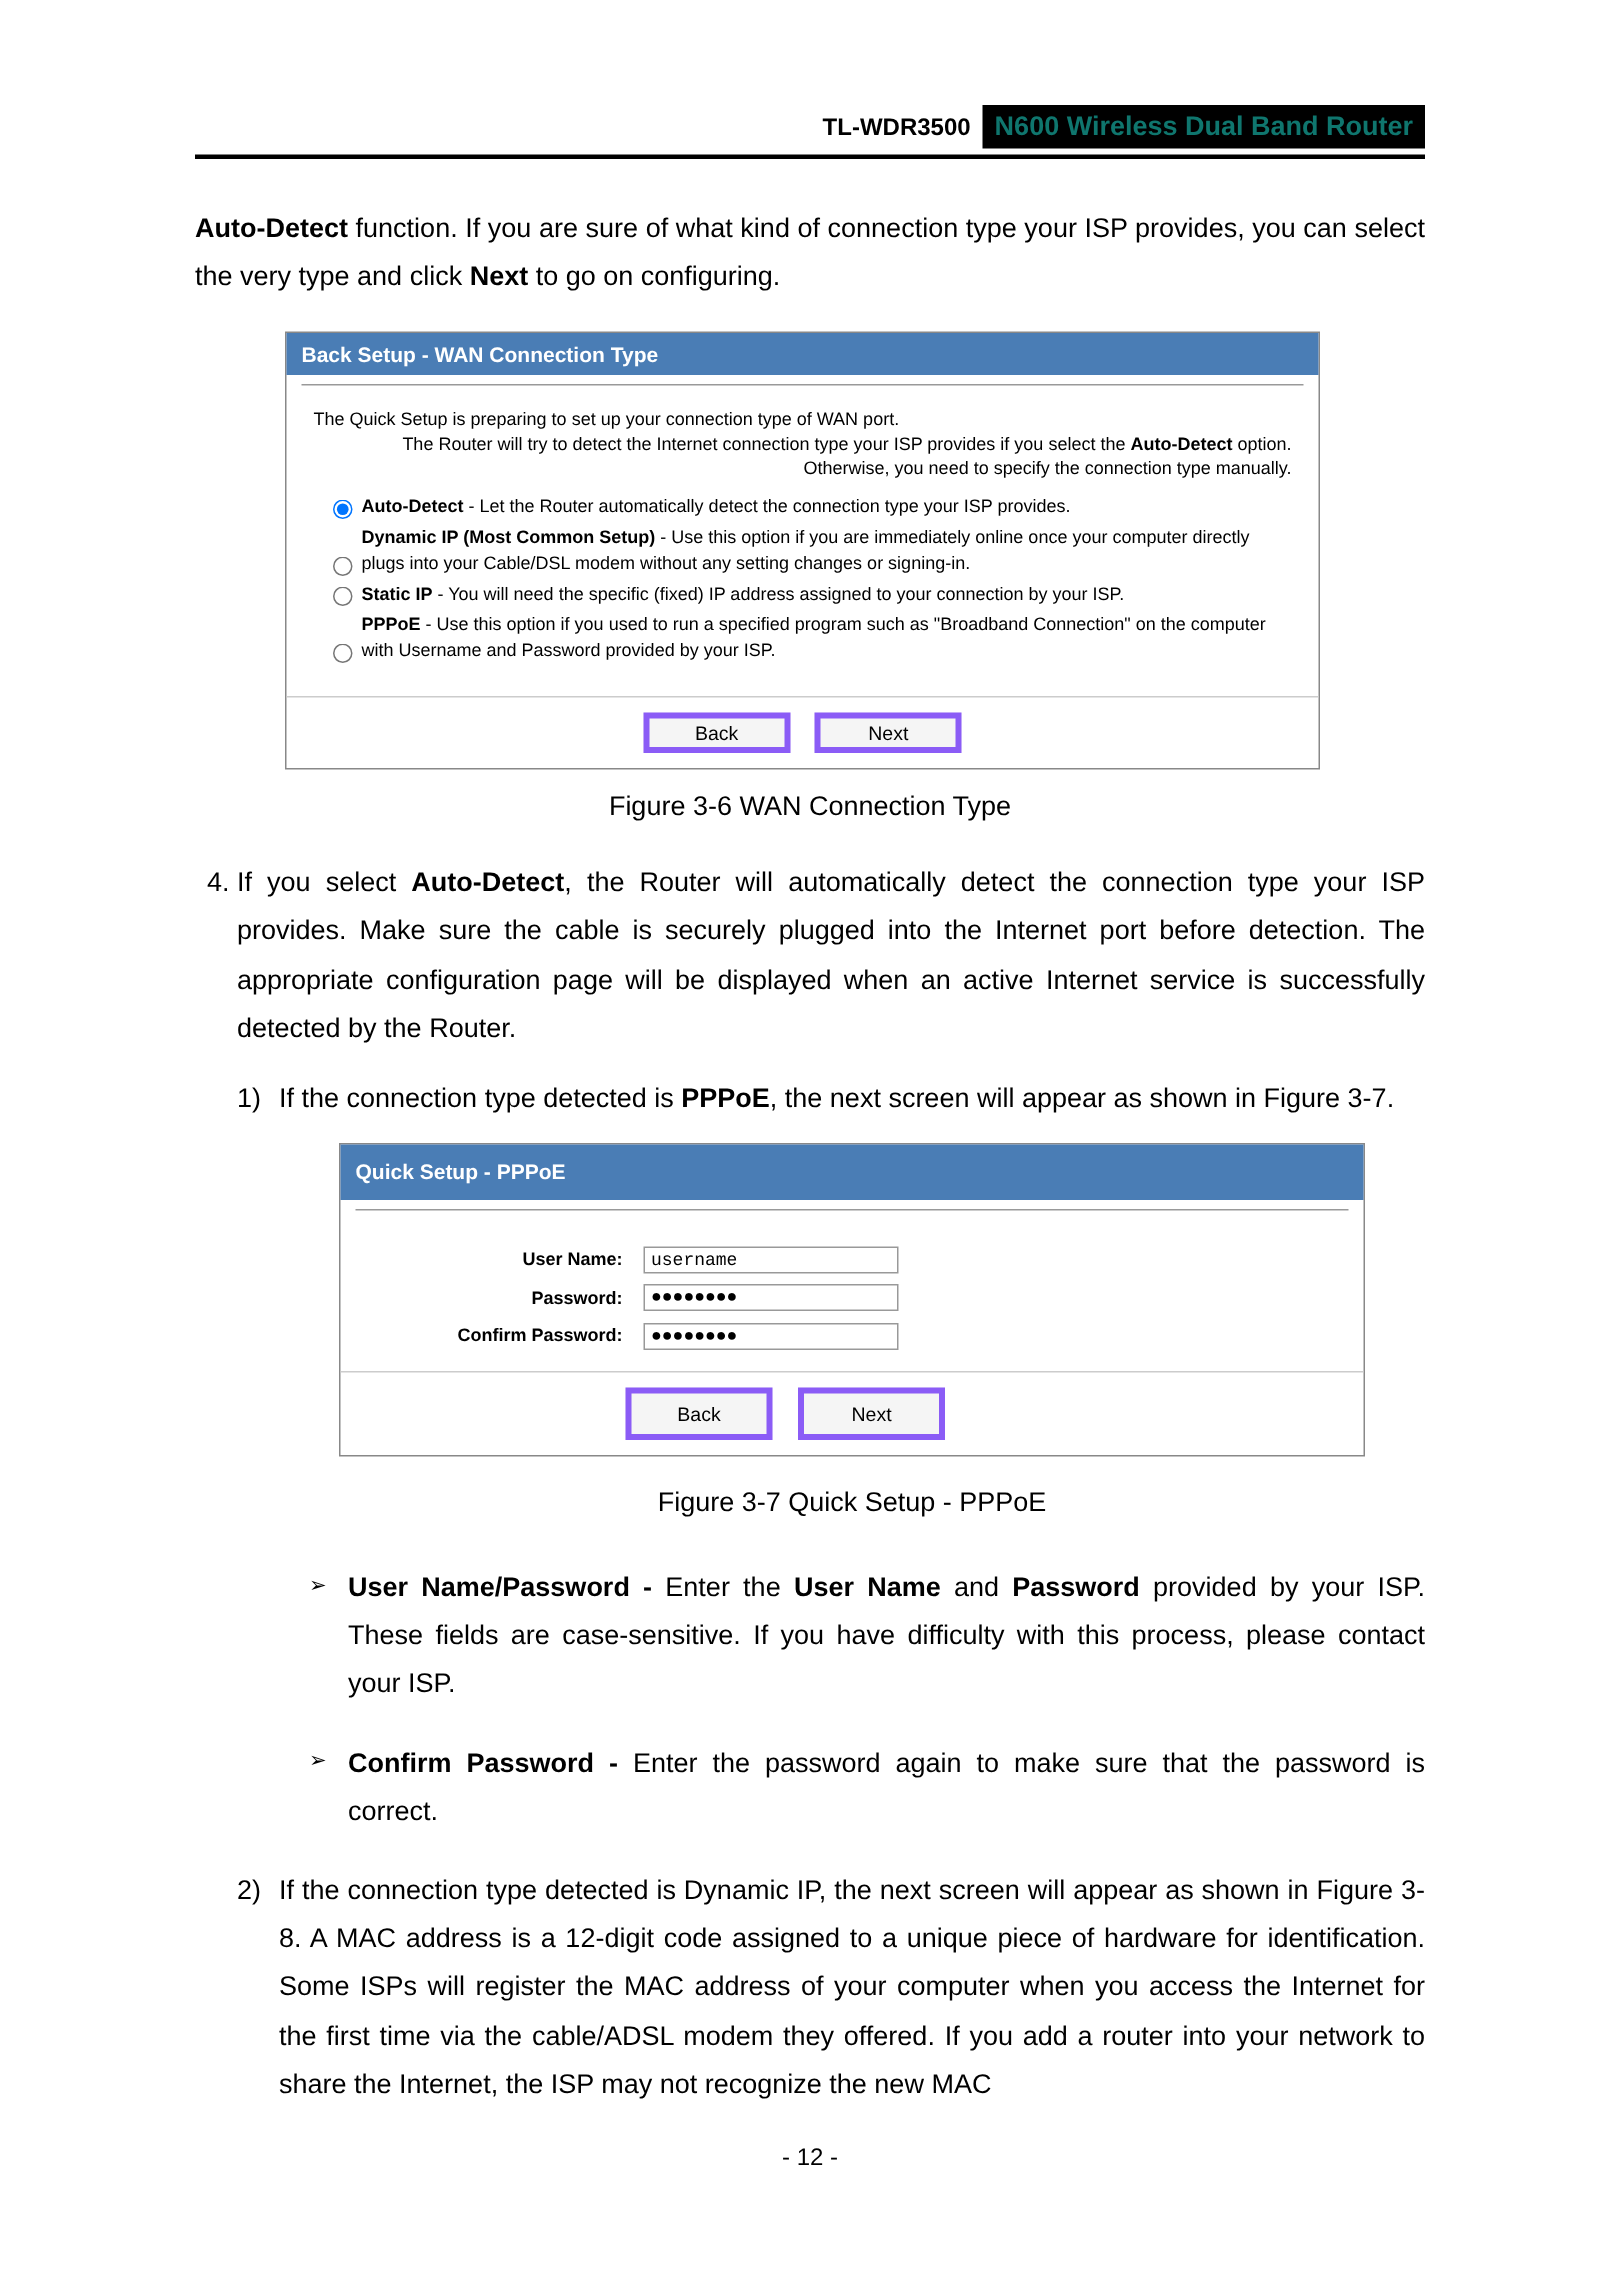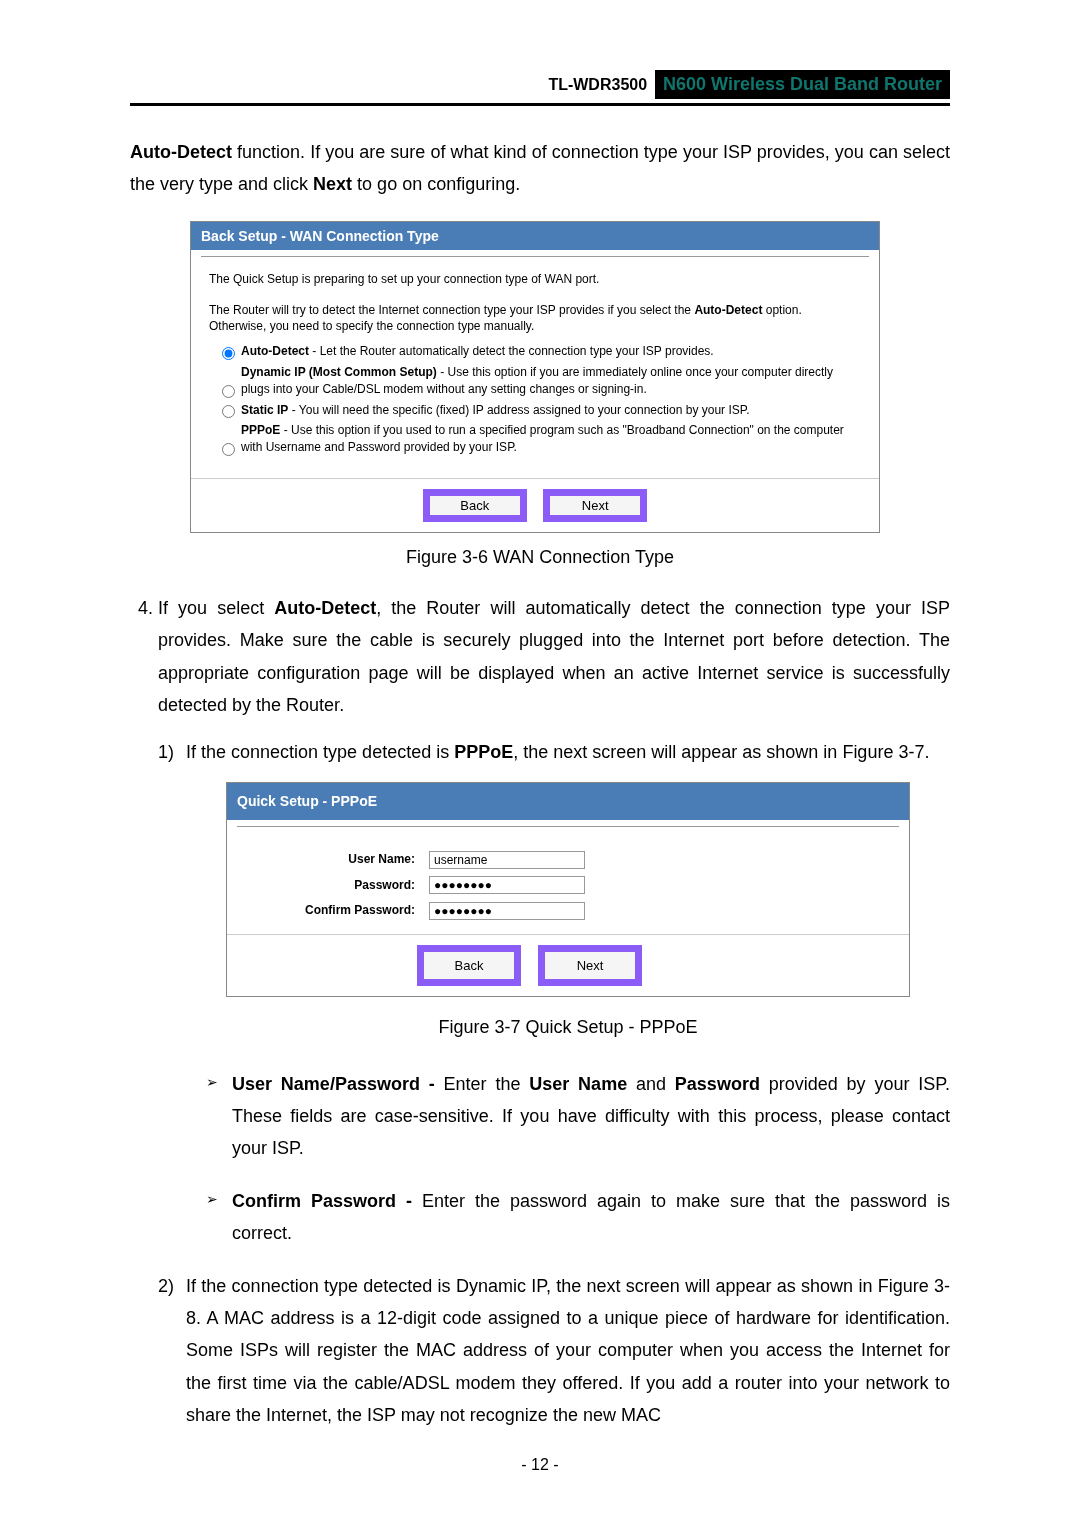--- a/index.html
+++ b/index.html
@@ -80,21 +80,21 @@
   .radio-row .opt-text {
     flex: 1 1 auto;
   }
   .ss-button-row {
     border-top: 1px solid #ccc;
     padding: 10px 0;
     text-align: center;
   }
   .ss-btn {
     display: inline-block;
-    border: 7px solid #8b5cf6;
+    border: 4px solid #8b5cf6;
     background: #f5f5f5;
     font-size: 13px;
     padding: 2px 0;
     width: 90px;
     text-align: center;
     margin: 0 6px;
   }
   .fig-caption {
     text-align: center;
     font-size: 18px;
@@ -137,25 +137,26 @@
     margin: 4px 0;
   }
   .form-row .lbl {
     width: 170px;
     text-align: right;
     font-weight: bold;
     font-size: 12px;
     padding-right: 14px;
   }
   .form-row input {
-    width: 156px;
+    width: 170px;
     font-size: 12px;
     padding: 1px 4px;
     border: 1px solid #999;
     box-sizing: border-box;
+    font-family: Liberation Mono, monospace;
   }
   .pppoe-btn-row {
     border-top: 1px solid #ccc;
     padding: 10px 0 10px 184px;
   }
   ul.arrow-list {
     list-style: none;
     padding-left: 46px;
     margin-top: 14px;
   }
@@ -189,21 +190,21 @@
 
   <p class="body-text">
     <b>Auto-Detect</b><span> function. If you are sure of what kind of connection type your ISP provides, you can select the very type and click </span><b>Next</b><span> to go on configuring.</span>
   </p>
 
   <div class="screenshot-box">
     <div class="ss-title">Back Setup - WAN Connection Type</div>
     <div class="ss-divider"></div>
     <div class="ss-body">
       <div>The Quick Setup is preparing to set up your connection type of WAN port.</div>
-      <div style="margin-top:14px;">
+      <div style="margin-top:0;text-align:right;">
         <span>The Router will try to detect the Internet connection type your ISP provides if you select the </span><b>Auto-Detect</b><span> option. Otherwise, you need to specify the connection type manually.</span>
       </div>
       <div class="radio-group">
         <div class="radio-row">
           <input type="radio" checked="" style="">
           <span class="opt-text"><b>Auto-Detect</b><span> - Let the Router automatically detect the connection type your ISP provides.</span></span>
         </div>
         <div class="radio-row">
           <input type="radio" style="">
           <span class="opt-text"><b>Dynamic IP (Most Common Setup)</b><span> - Use this option if you are immediately online once your computer directly plugs into your Cable/DSL modem without any setting changes or signing-in.</span></span>

